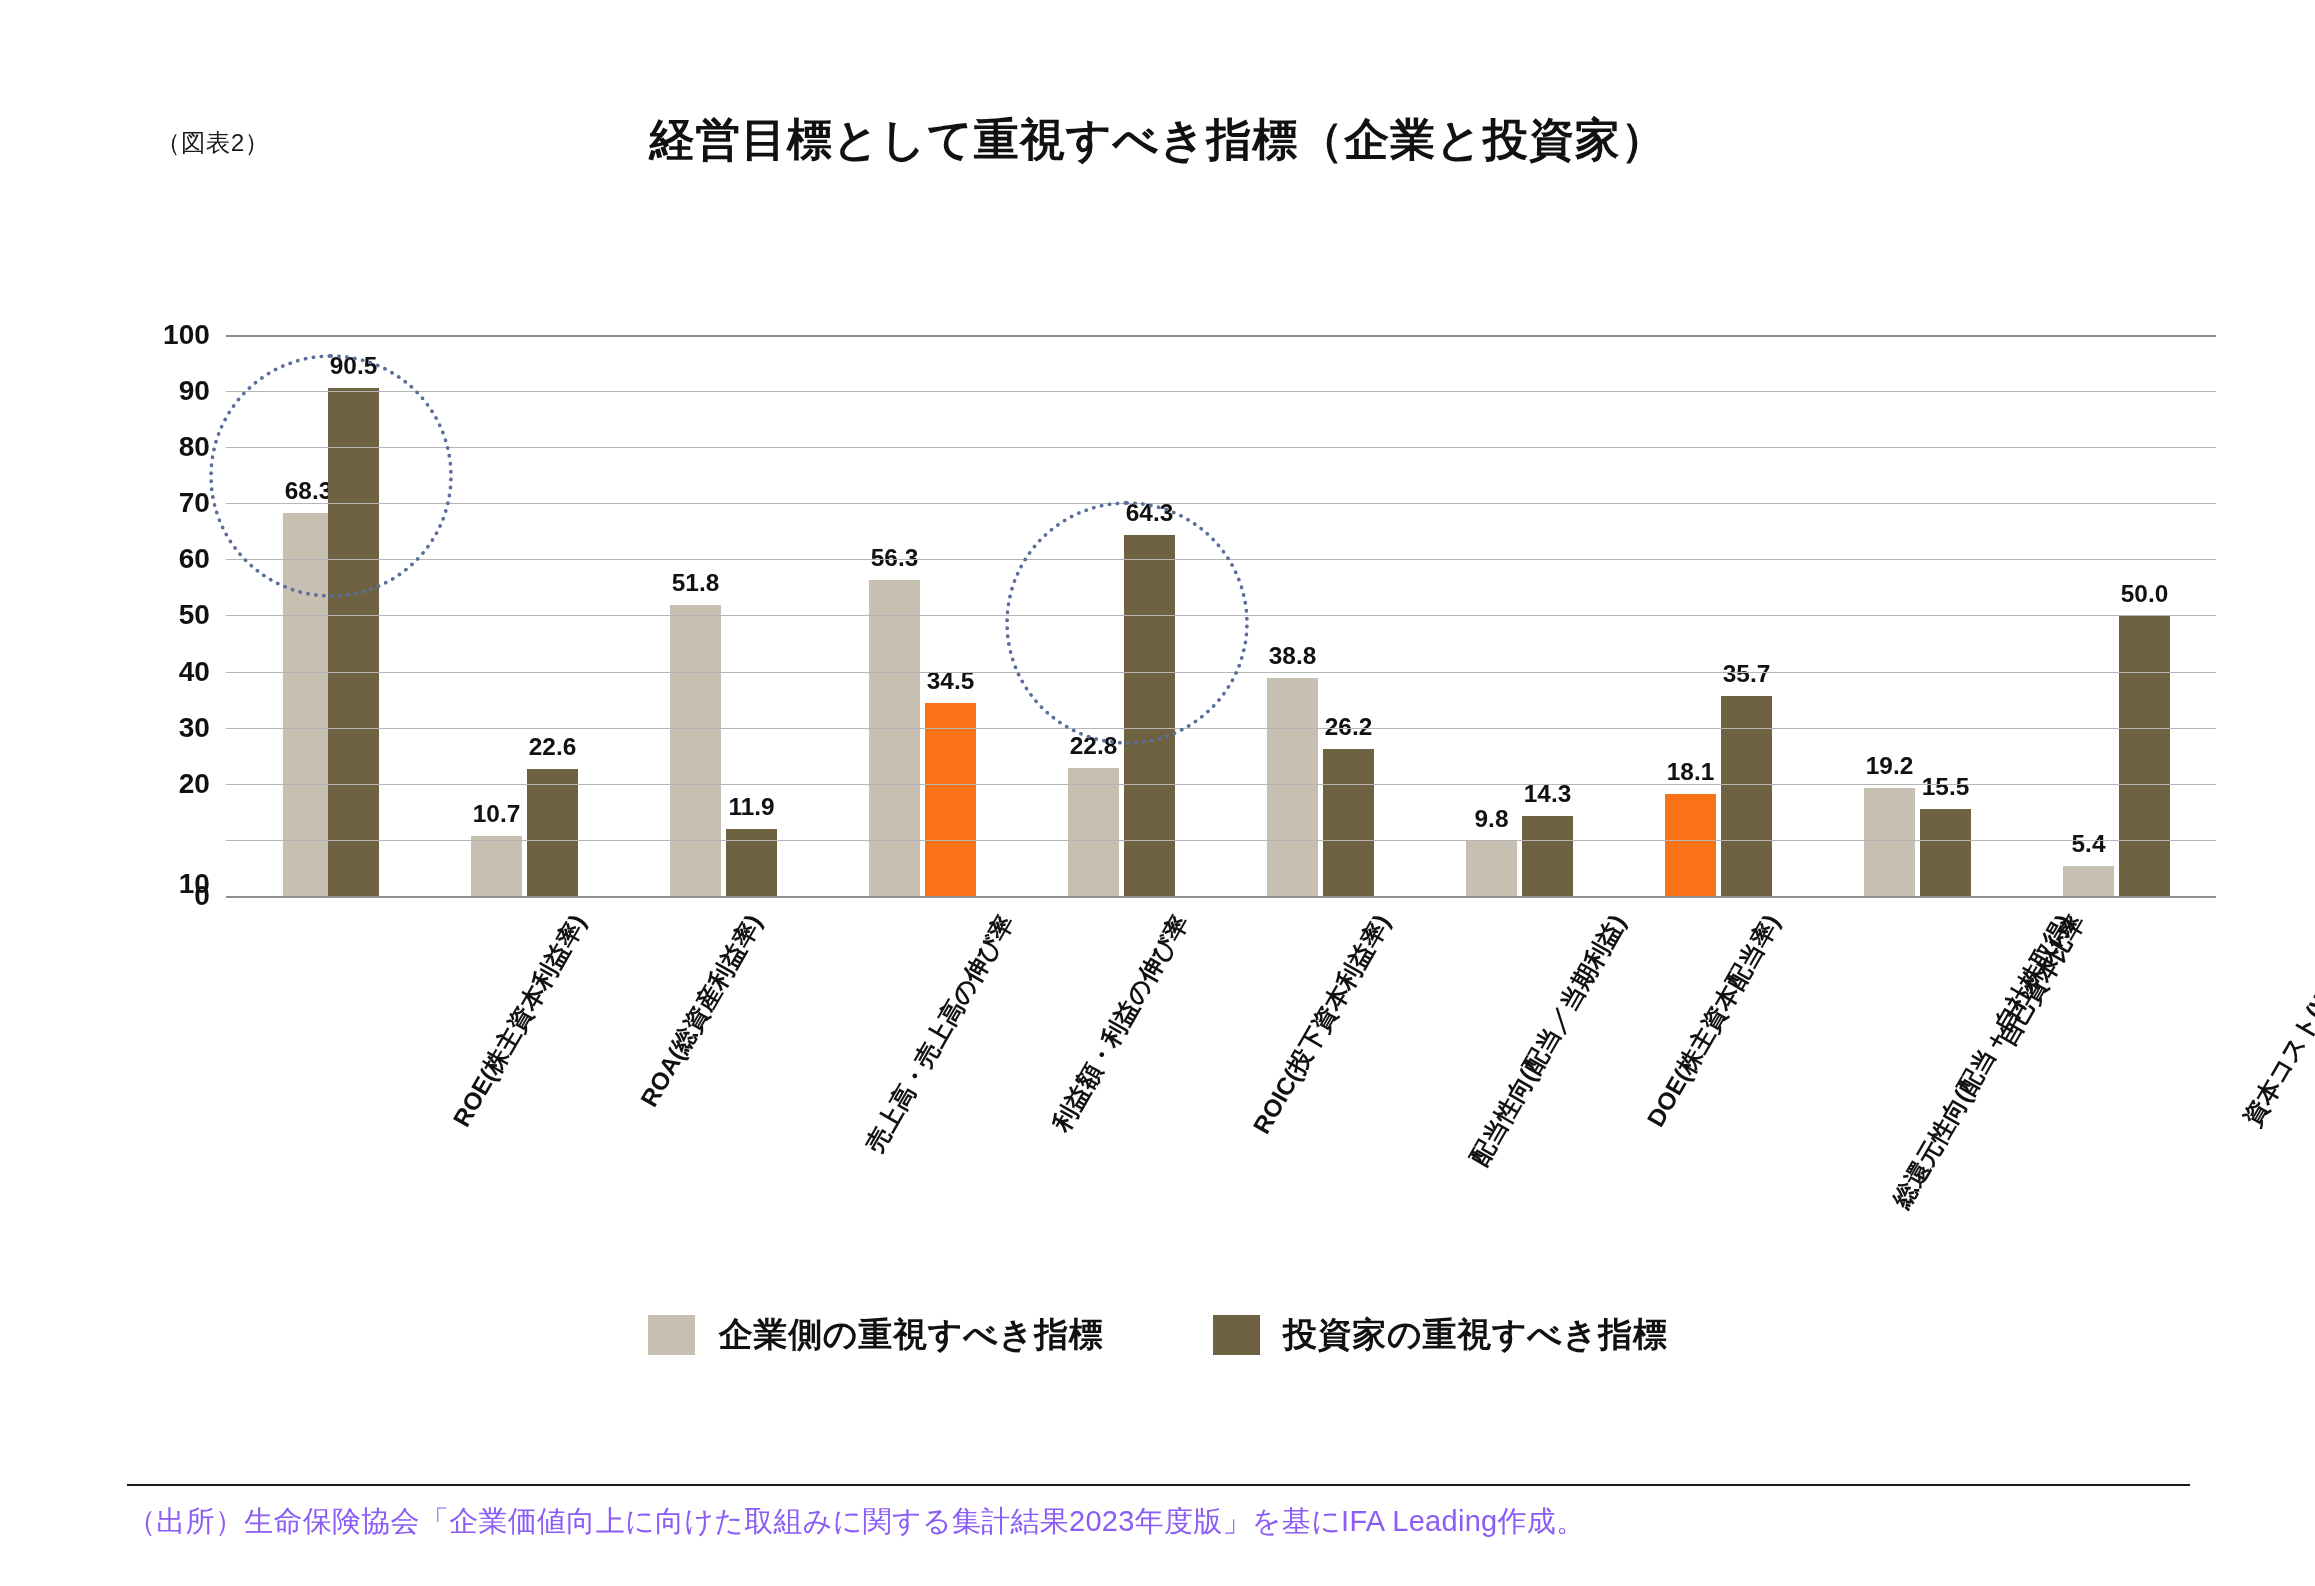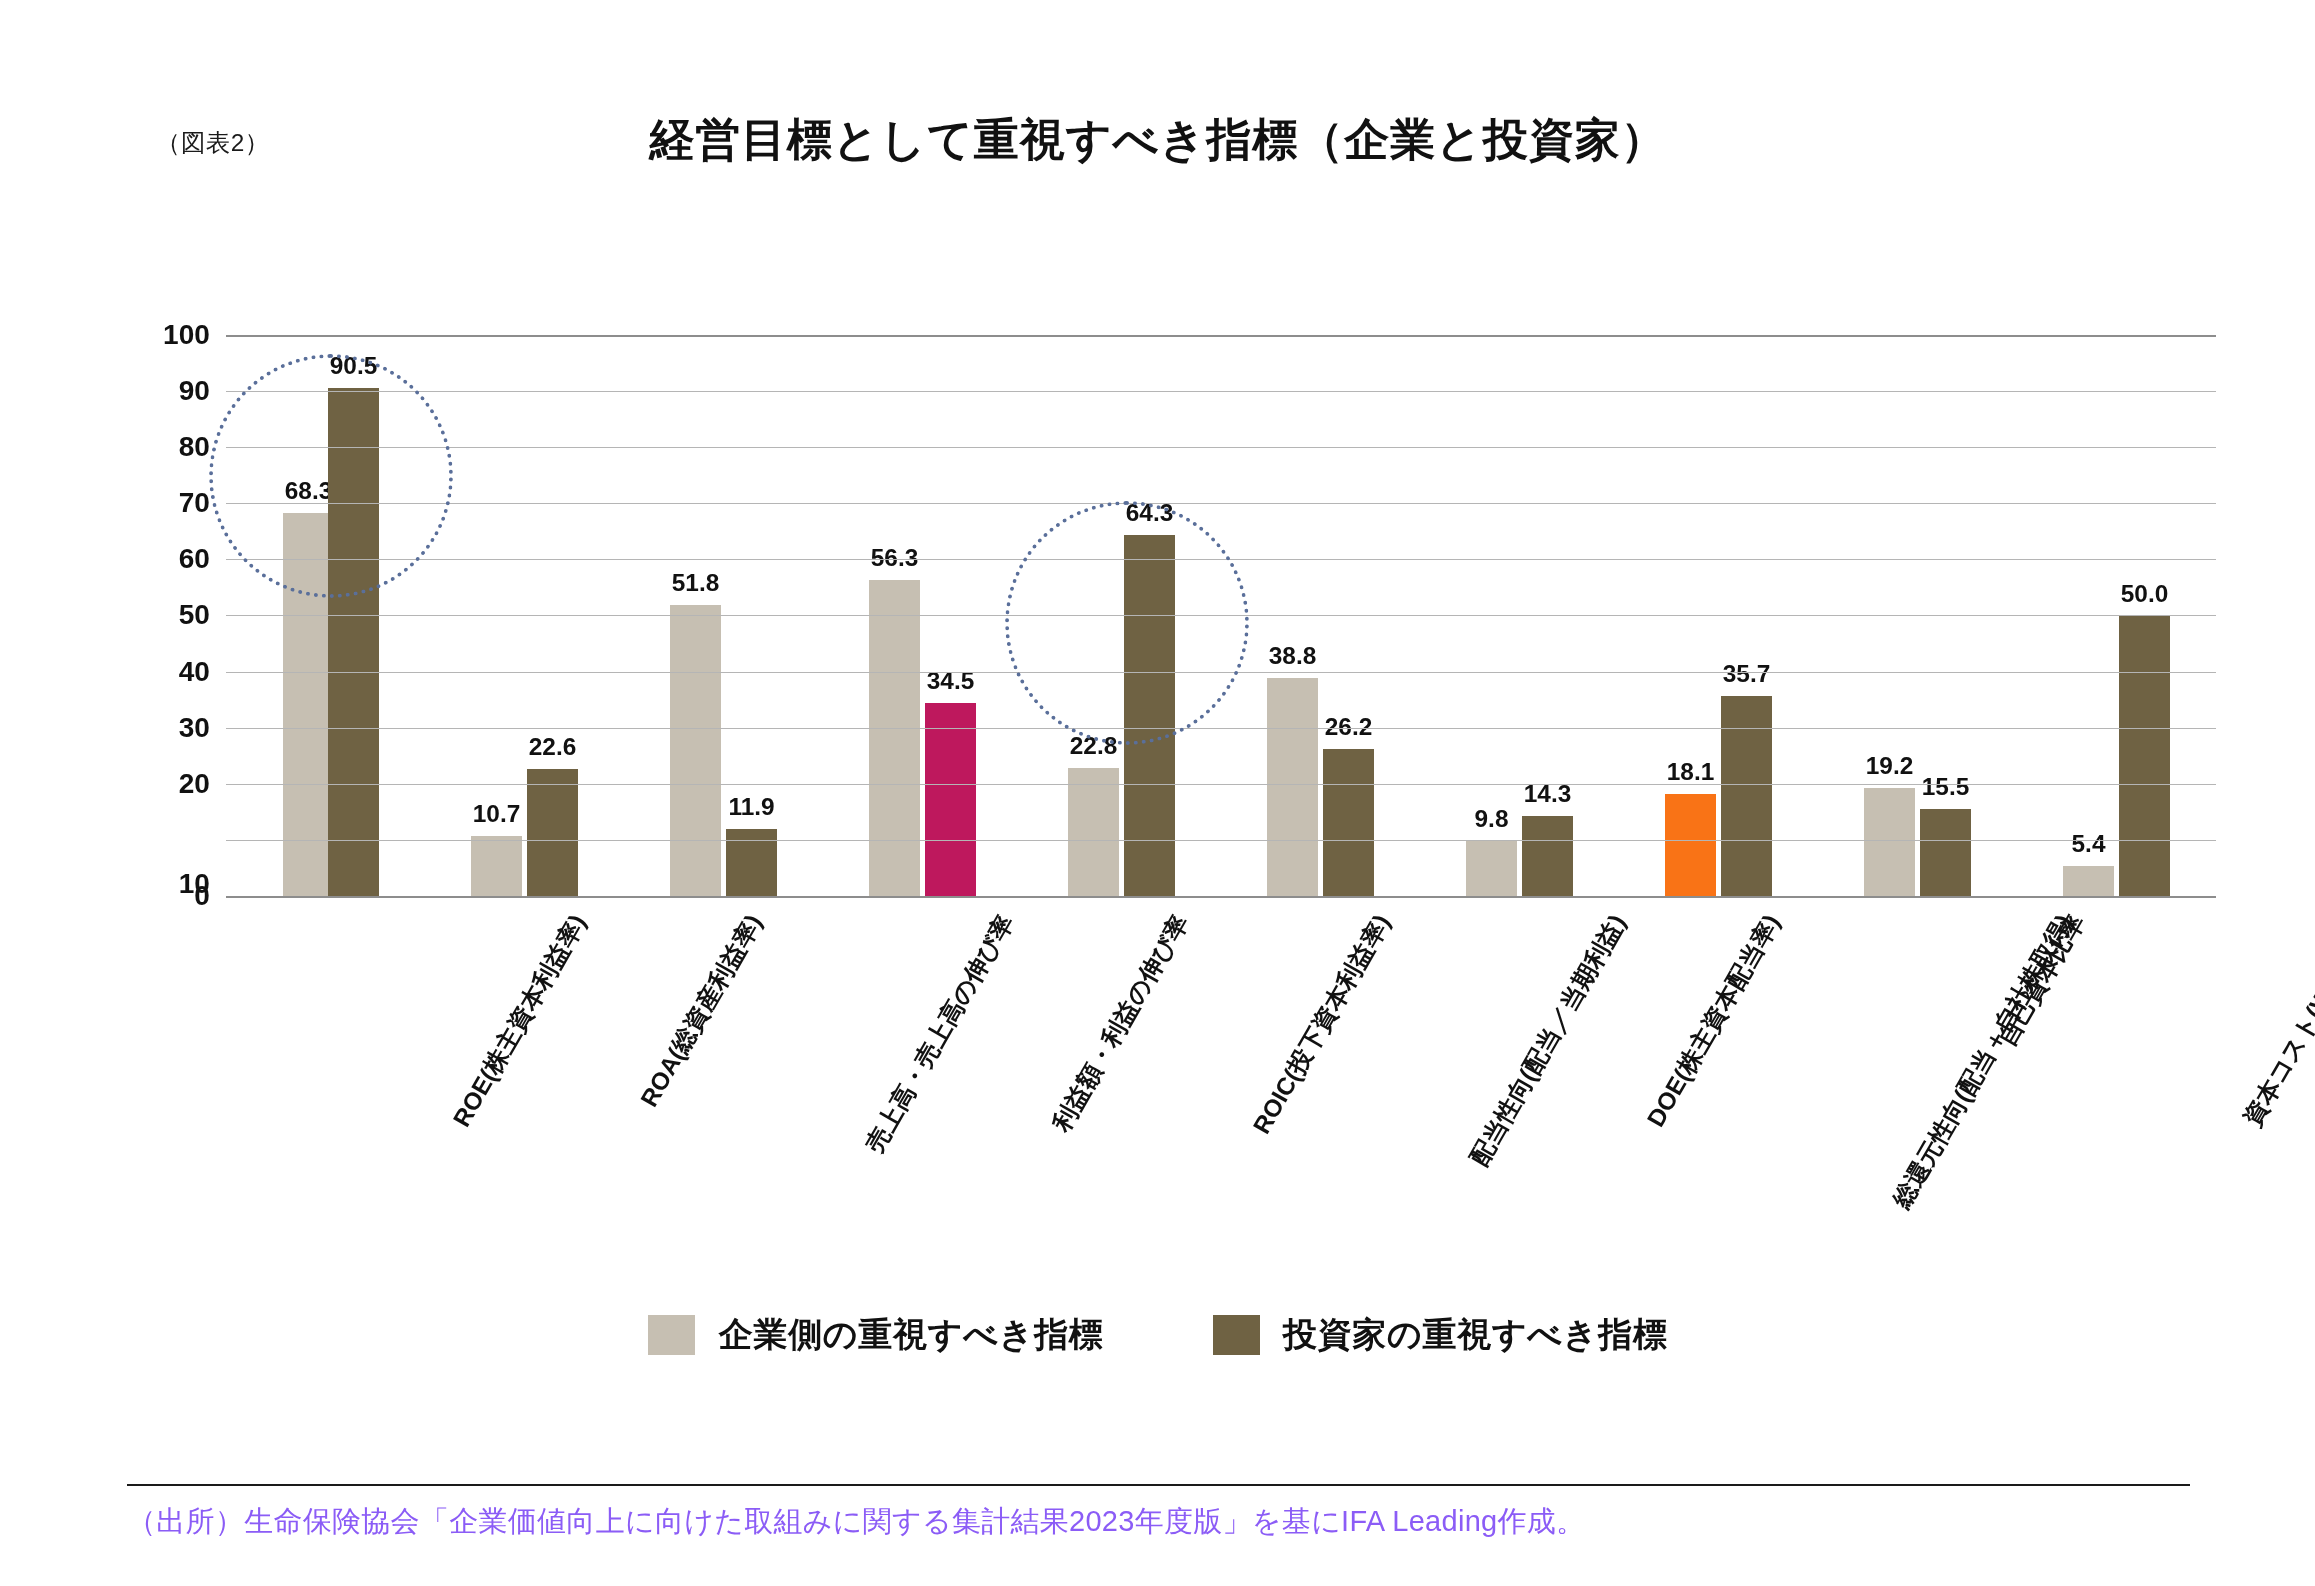--- a/index.html
+++ b/index.html
@@ -229,21 +229,21 @@
             <span class="bar-value">51.8</span>
           </div>
           <div class="bar investor" style="left: 56px; width: 51px; height: 67px; background: rgb(111, 98, 67);">
             <span class="bar-value">11.9</span>
           </div>
         </div>
         <div class="cat-group" style="left: 643px; width: 107px;">
           <div class="bar company" style="left: 0px; width: 51px; height: 316px; background: rgb(198, 191, 178);">
             <span class="bar-value">56.3</span>
           </div>
-          <div class="bar investor" style="left: 56px; width: 51px; height: 193px; background: #be185d;">
+          <div class="bar investor" style="left: 56px; width: 51px; height: 193px; background: #f97316;">
             <span class="bar-value">34.5</span>
           </div>
         </div>
         <div class="cat-group" style="left: 842px; width: 107px;">
           <div class="bar company" style="left: 0px; width: 51px; height: 128px; background: rgb(198, 191, 178);">
             <span class="bar-value">22.8</span>
           </div>
           <div class="bar investor" style="left: 56px; width: 51px; height: 361px; background: rgb(111, 98, 67);">
             <span class="bar-value">64.3</span>
           </div>

